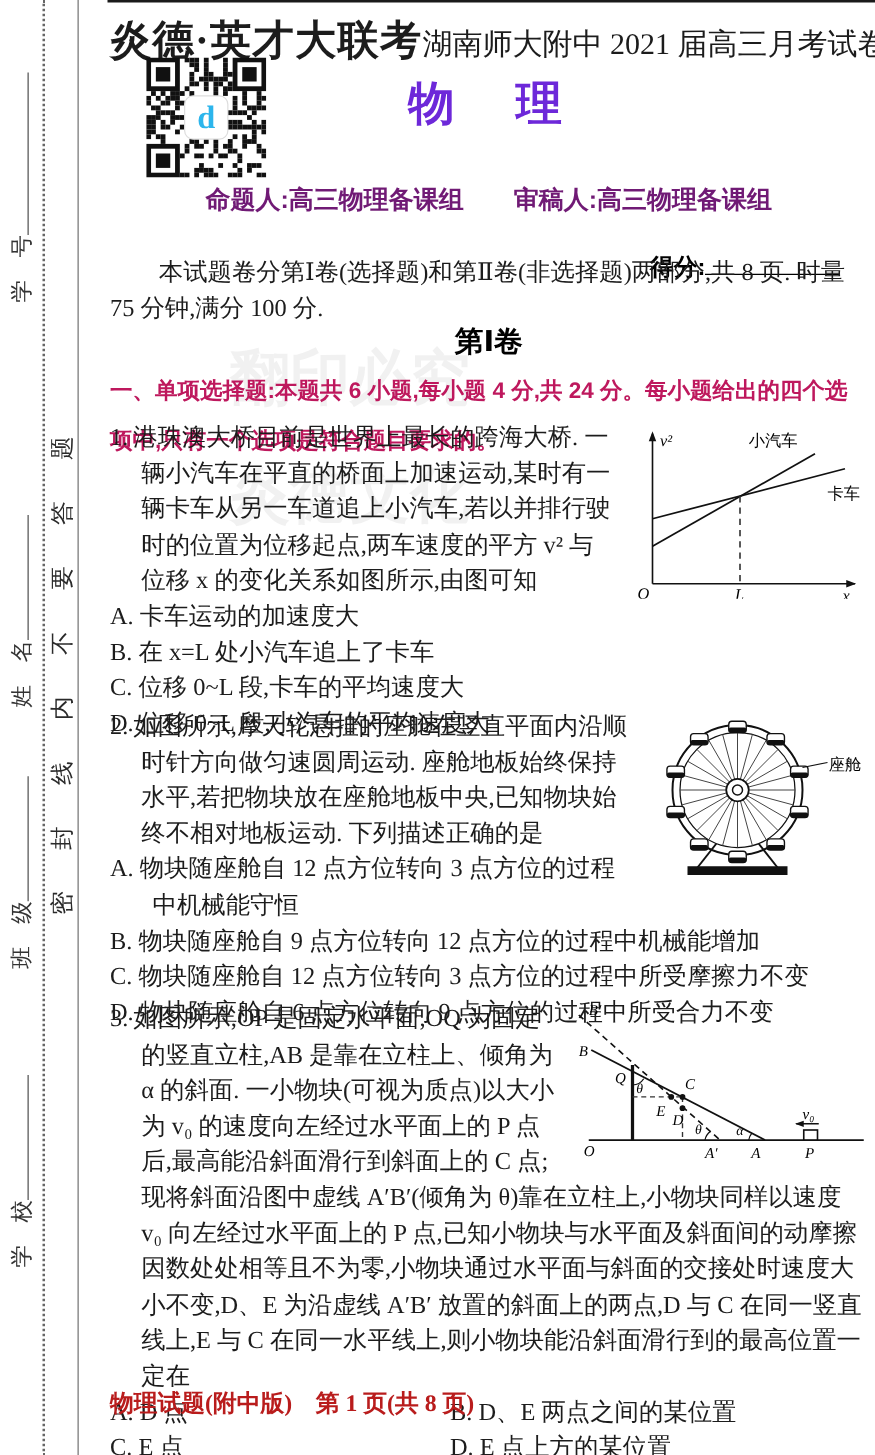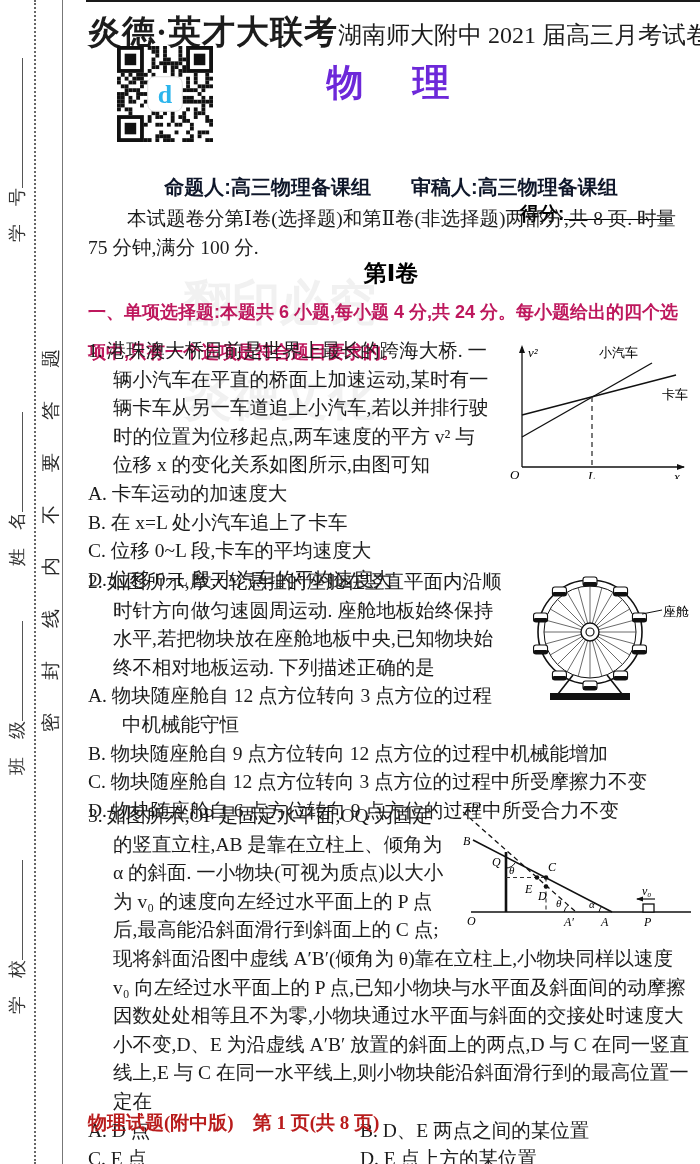--- a/index.html
+++ b/index.html
@@ -24,21 +24,21 @@
   .seal-strip{left:40px;top:1164px;width:1164px;height:22px;line-height:22px;
     font-size:19px;letter-spacing:7px;padding-left:432px;color:#2a2a2a;}
   
   .header{left:88px;top:10px;width:606px;text-align:center;font-size:24px;white-space:nowrap;}
   .header .brand{font-weight:900;font-size:33px;letter-spacing:1px;}
   .qr{left:117px;top:46px;width:96px;height:96px;}
   .subject{left:88px;top:58px;width:606px;text-align:center;
     font-family:Liberation Serif, serif;font-weight:bold;
     font-size:37px;letter-spacing:6px;color:#6d28d9;}
   .setters{left:88px;top:146px;width:606px;text-align:center;
-    font-family:"Liberation Sans","DejaVu Sans",sans-serif;font-weight:bold;font-size:20px;color:#0f172a;margin-top:28px;}
+    font-family:"Liberation Sans","DejaVu Sans",sans-serif;font-weight:bold;font-size:20px;color:#701a75;}
   .score{left:520px;top:181px;font-family:"Liberation Sans","DejaVu Sans",sans-serif;
     font-weight:bold;font-size:19px;color:#000;margin-top:20px;}
   .score .blank{display:inline-block;width:108px;border-bottom:1.6px solid #000;height:17px;}
   
   .intro{left:88px;top:204px;width:606px;font-size:19.5px;line-height:29px;text-indent:2em;}
   .part-title{left:88px;top:258px;width:606px;text-align:center;
     font-family:"Liberation Sans","DejaVu Sans",sans-serif;font-weight:bold;font-size:23px;color:#000;}
   .section{left:88px;top:292px;width:608px;
     font-family:"Liberation Sans","DejaVu Sans",sans-serif;font-weight:bold;
     font-size:18px;line-height:40px;color:#be185d;}

